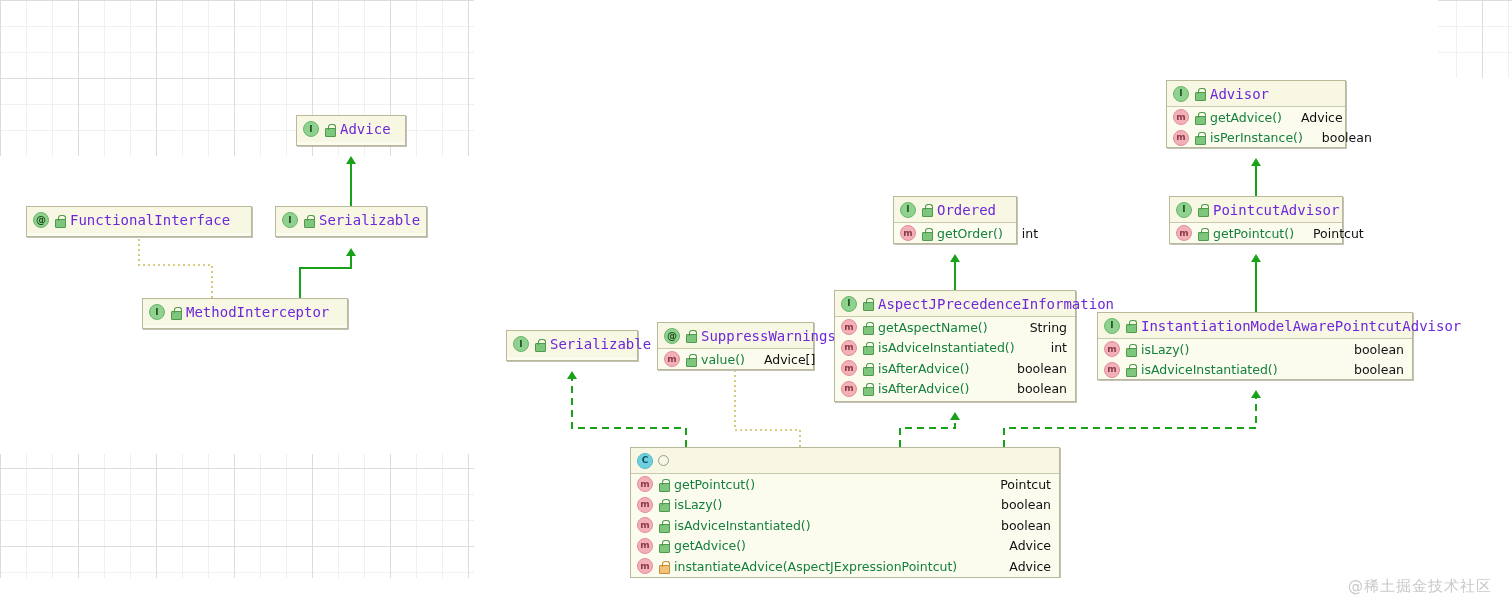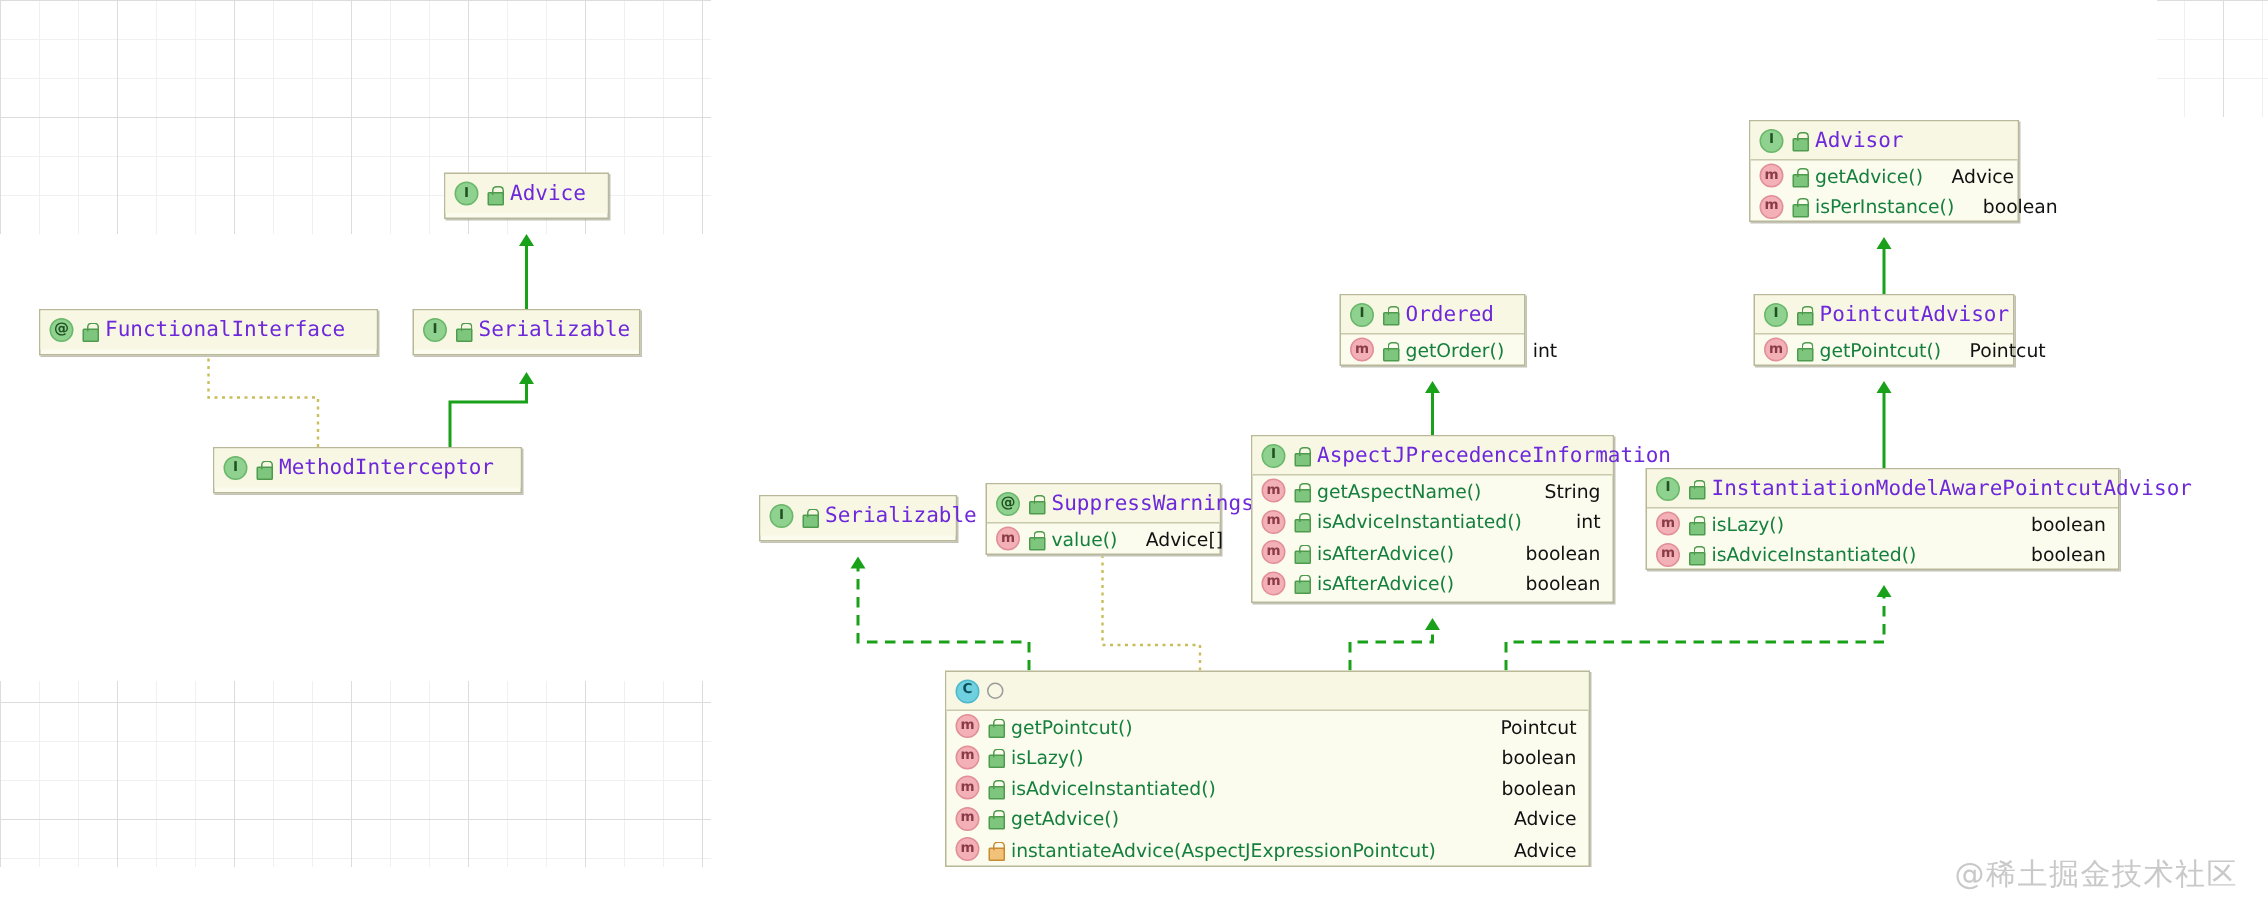--- a/index.html
+++ b/index.html
@@ -98,21 +98,21 @@
     border:1.5px solid #c78c33;border-bottom:none;border-radius:3px 3px 0 0;
   }
 
   
   svg.edges{position:absolute;left:0;top:0;width:1512px;height:608px;pointer-events:none;}
 
   
   .watermark{
     position:absolute;right:20px;bottom:12px;
     font-family:"DejaVu Sans", sans-serif;
-    font-size:20px;color:#c9c9c9;letter-spacing:1px;white-space:nowrap;
+    font-size:15px;color:#c9c9c9;letter-spacing:1px;white-space:nowrap;
   }
   .clip-bottom{
     position:absolute;left:0;top:578px;width:1512px;height:30px;
     background:#fff;
   }
 </style>
 </head>
 <body>
 
 <div id="canvas">

